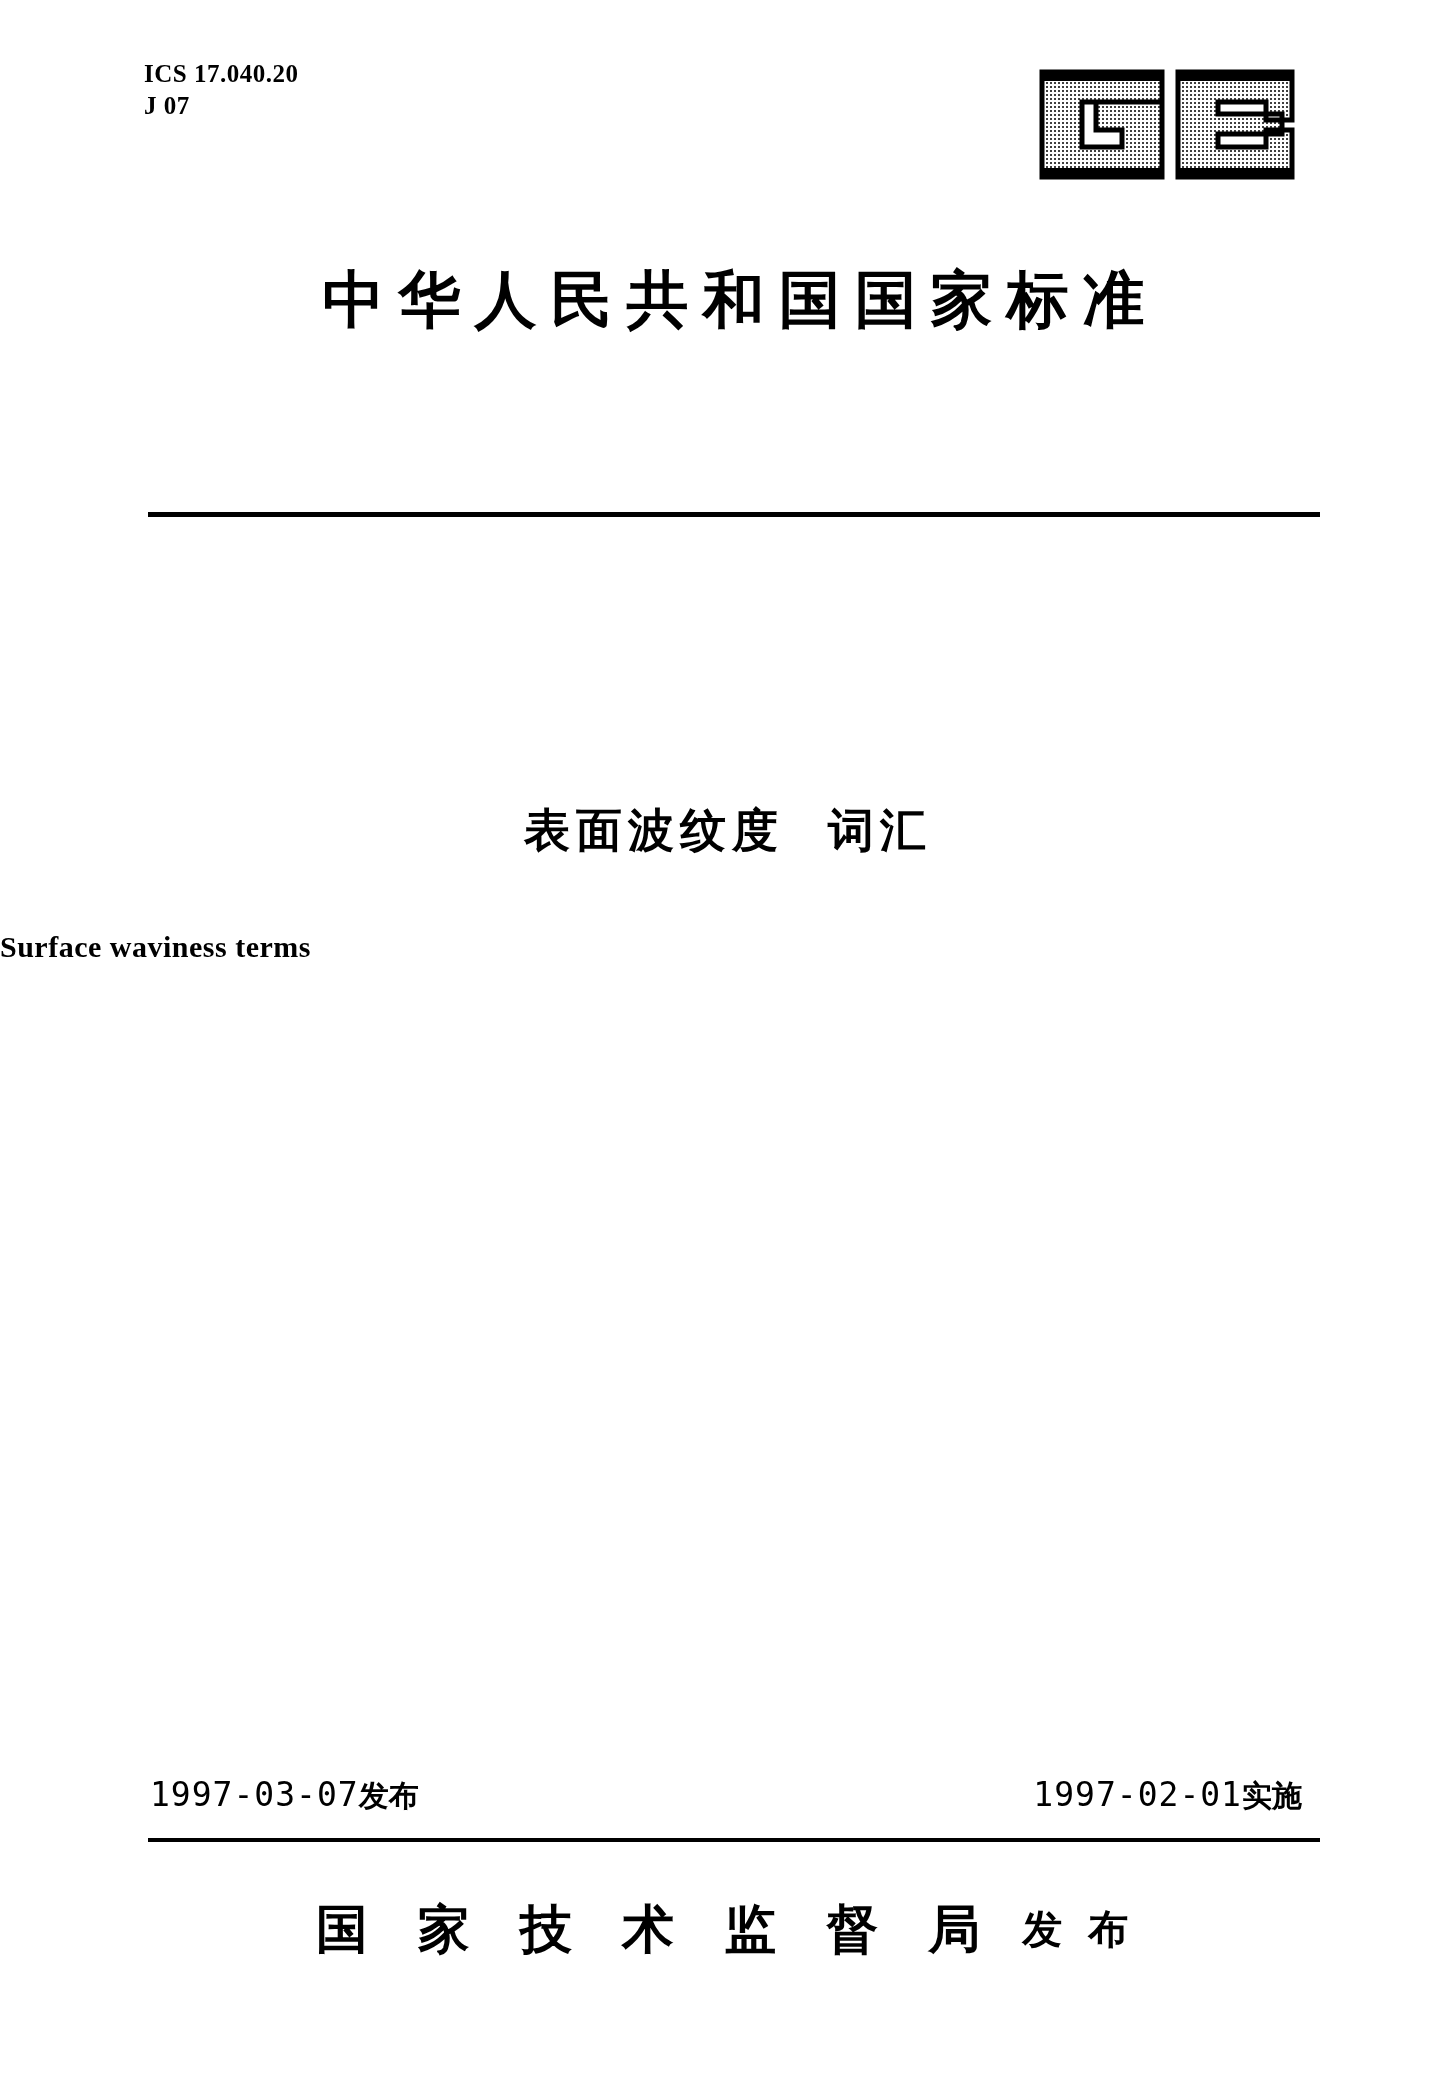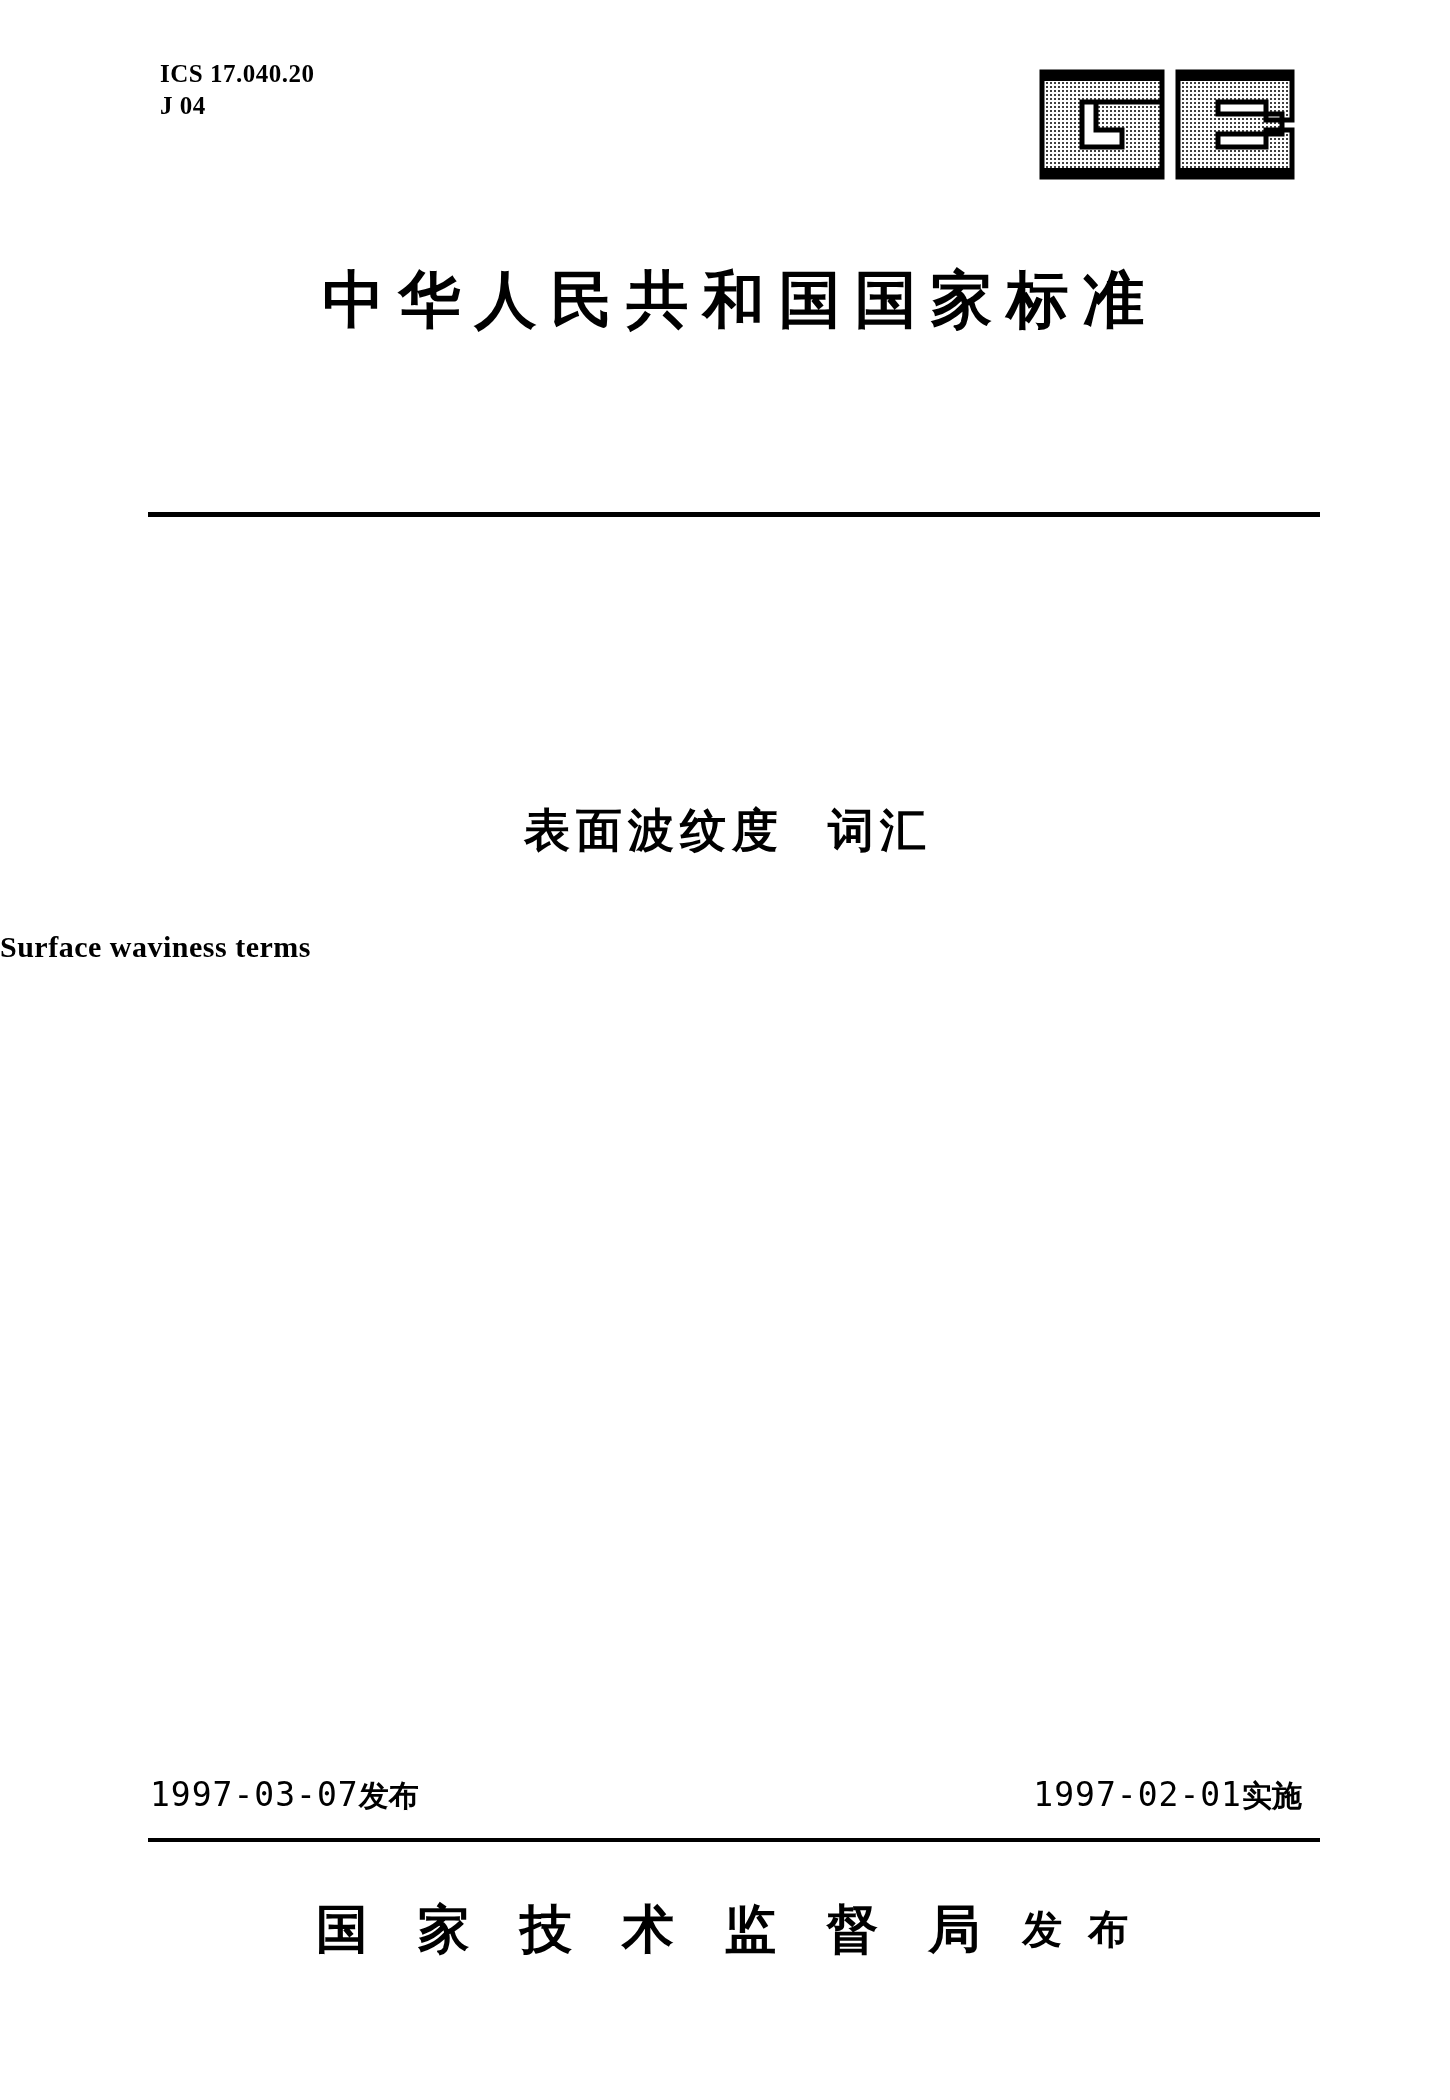--- a/index.html
+++ b/index.html
@@ -15,21 +15,21 @@
     position: relative;
     width: 1450px;
     height: 2100px;
     background: #ffffff;
     overflow: hidden;
   }
 
   
   .ics-block {
     position: absolute;
-    left: 160px;
+    left: 144px;
     top: 58px;
     font-family: "Liberation Serif", serif;
     font-weight: bold;
     font-size: 25px;
     line-height: 1.28;
     letter-spacing: 0.5px;
   }
   .ics-line { white-space: pre; }
 
   
@@ -163,21 +163,21 @@
     top: -4px;
   }
 </style>
 </head>
 <body>
 
 <div class="page">
 
   <div class="ics-block">
     <div class="ics-line">ICS 17.040.20</div>
-    <div class="ics-line">J 04</div>
+    <div class="ics-line">J 07</div>
   </div>
 
   <div class="gb-emblem">
     <svg viewBox="0 0 290 125" width="290" height="125" aria-hidden="true">
       <defs>
         <pattern id="hatch" width="4" height="4" patternUnits="userSpaceOnUse">
           <rect width="4" height="4" fill="#ffffff"></rect>
           <circle cx="1" cy="1" r="1" fill="#000000"></circle>
         </pattern>
       </defs>

